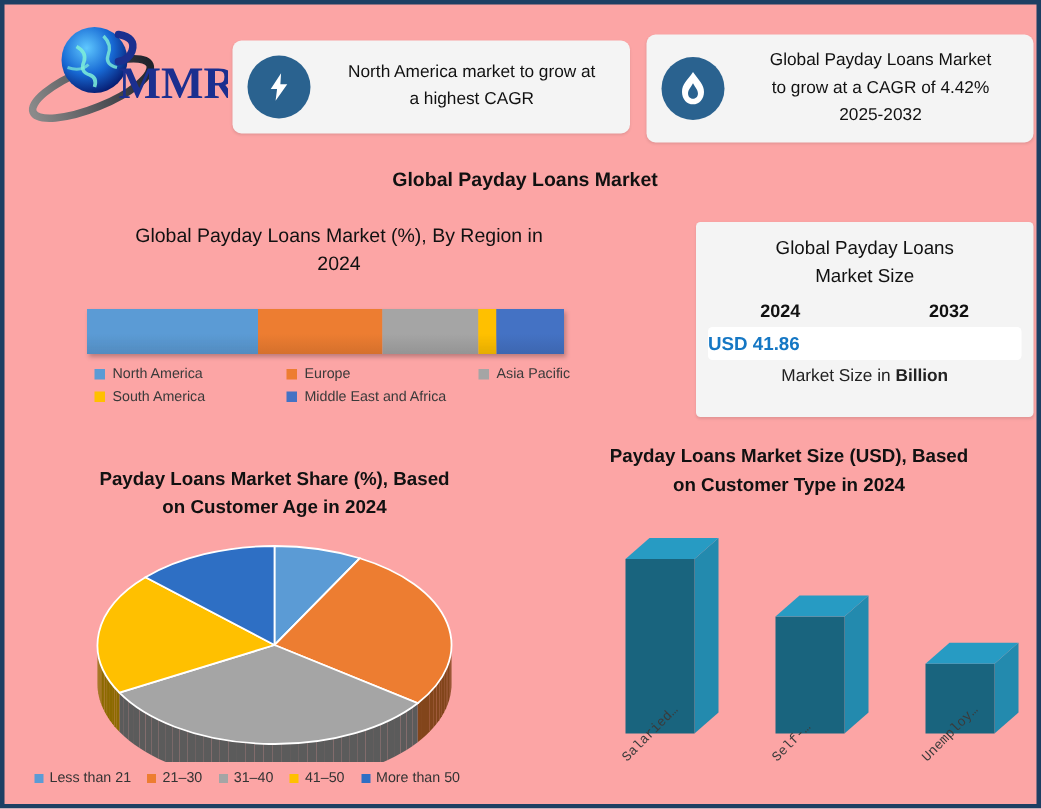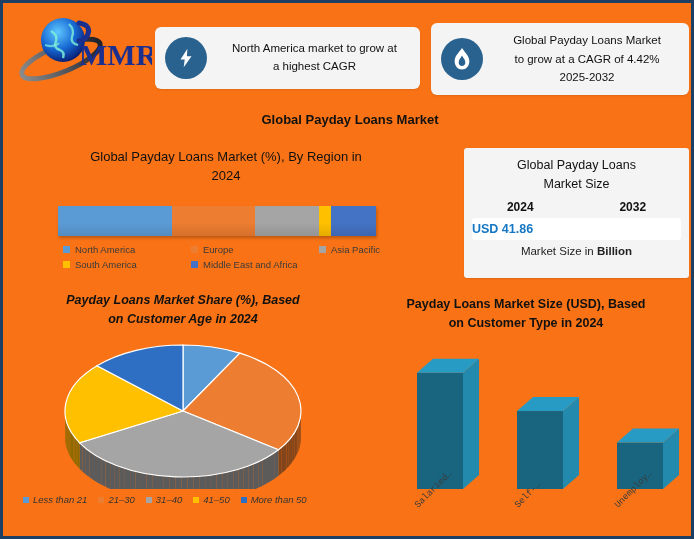--- a/index.html
+++ b/index.html
@@ -6,21 +6,21 @@
   html,body{margin:0;padding:0;background:#ffffff;}
   body{
     font-family:"Liberation Sans", sans-serif;
     -webkit-font-smoothing:antialiased;
   }
   #infographic{
     position:relative;
     width:694px;height:539px;
     box-sizing:border-box;
     border:3px solid #1d3f63;
-    background:#f97316;
+    background:#fca5a5;
     overflow:hidden;
   }
 
   
   .header{
     position:absolute;left:0;top:0;width:694px;height:105px;
   }
   .logo{
     position:absolute;left:14px;top:10px;width:135px;height:70px;
   }
@@ -90,21 +90,21 @@
   .size-val{
     flex:1;background:#ffffff;border-radius:3px;text-align:left;
     padding:4px 0;font-size:12.5px;font-weight:bold;color:#1577c4;
   }
   .size-foot{
     text-align:center;font-size:11.5px;color:#222;margin-top:5px;
   }
   .size-foot b{font-weight:bold;}
 
   
-  .pie-block{position:absolute;left:6px;top:288px;width:348px;font-style:italic;}
+  .pie-block{position:absolute;left:6px;top:307px;width:348px;}
   .chart-title{
     text-align:center;font-size:12.5px;font-weight:bold;color:#111;
     line-height:1.5;padding:0 16px;
   }
   .pie-canvas{position:absolute;left:38px;top:48px;width:272px;height:150px;}
   .pie-legend{
     position:absolute;left:14px;top:203px;width:330px;
     display:flex;justify-content:flex-start;gap:11px;
   }
   .pie-legend .lg-item{font-size:9.5px;color:#333;}

